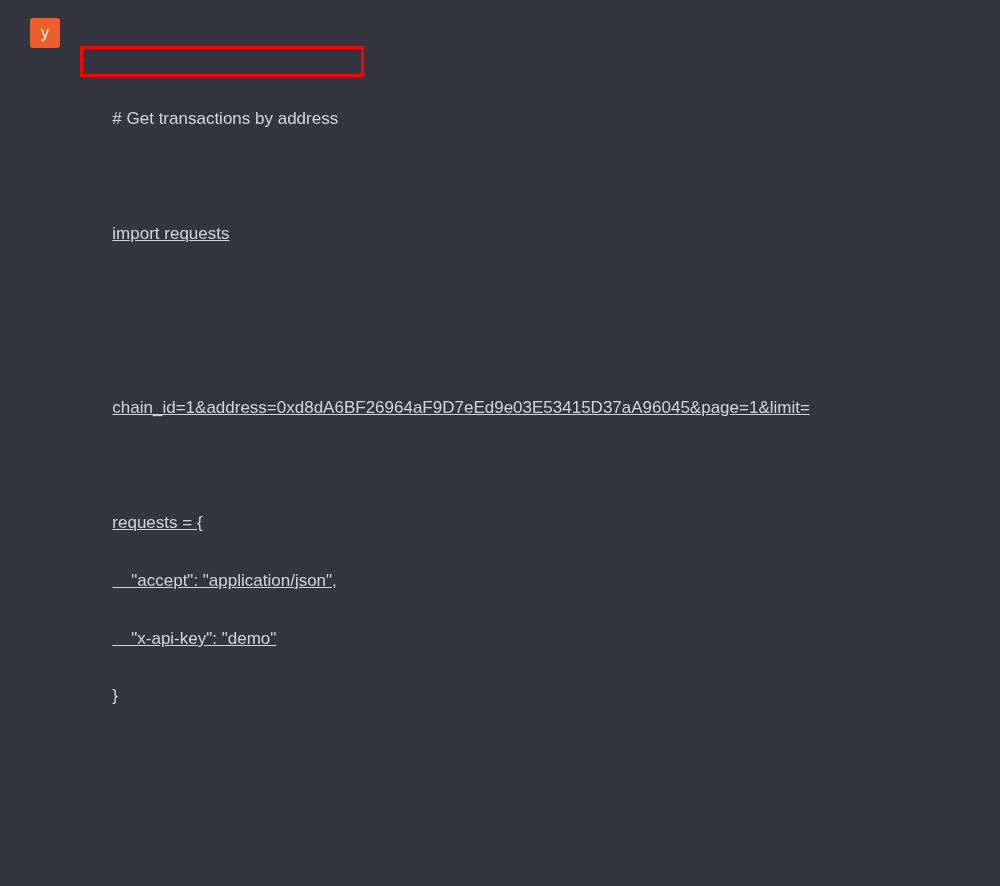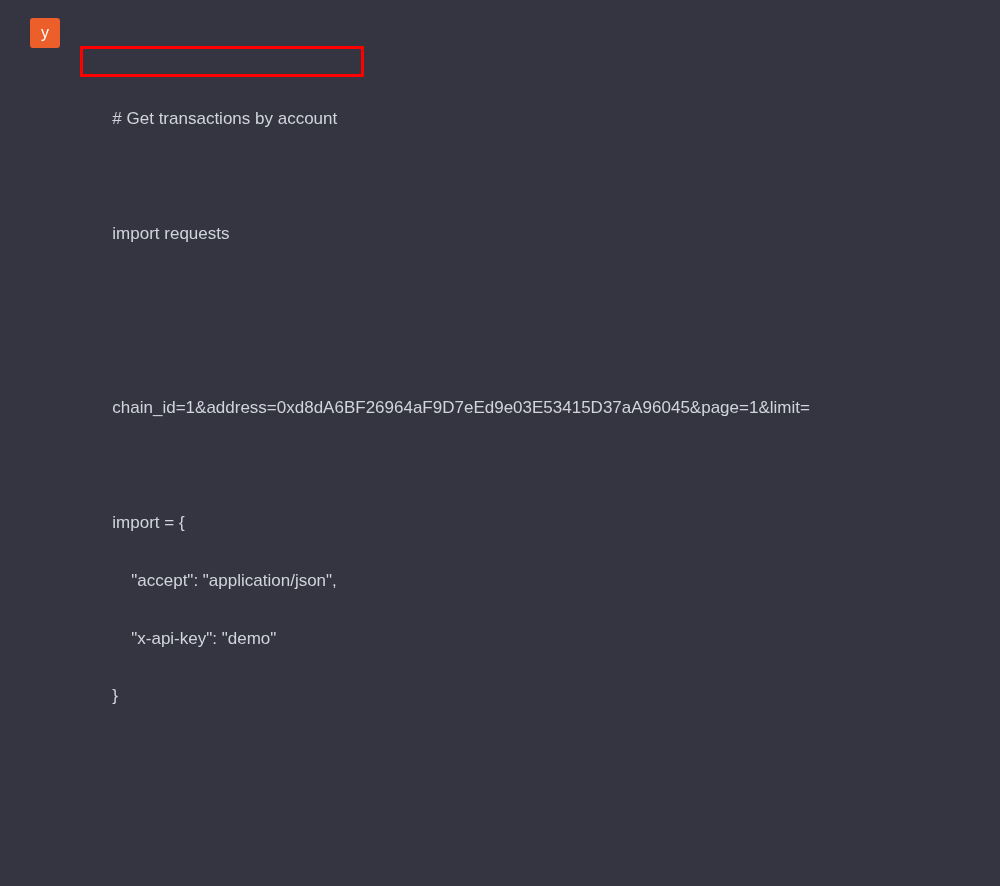--- a/index.html
+++ b/index.html
@@ -35,41 +35,41 @@
     color: #d1d5db;
   }
   .user-text { white-space: pre-wrap; position: relative; }
   .hl-red1 {
     position: absolute;
     left: -4px; top: 28px;
     width: 284px; height: 31px;
     border: 3px solid #ff0000;
     pointer-events: none;
   }
-  .code-line { white-space: pre; color: #d1d5db; }
+  .code-line { white-space: pre; color: #d1d5db; text-decoration: underline; }
 </style>
 </head>
 <body>
 
 <div class="msg user">
   <div class="avatar user-av">
     <span>y</span>
   </div>
   <div class="body">
     <div class="user-text">
       <br>
-      <span># Get transactions by account</span>
+      <span># Get transactions by address</span>
       <div class="hl-red1"></div>
       <br>
       <span class="code-line">import requests</span><br>
       <span class="code-line"></span><br>
       <br>
       <span class="code-line">chain_id=1&amp;address=0xd8dA6BF26964aF9D7eEd9e03E53415D37aA96045&amp;page=1&amp;limit=</span><br>
       <span class="code-line"></span><br>
-      <span class="code-line">import = {</span><br>
+      <span class="code-line">requests = {</span><br>
       <span class="code-line">    "accept": "application/json",</span><br>
       <span class="code-line">    "x-api-key": "demo"</span><br>
       <span class="code-line">}</span><br>
       <span class="code-line"></span><br>
       <br>
       <span class="code-line"></span><br>
       
     </div>
 
   </div>

